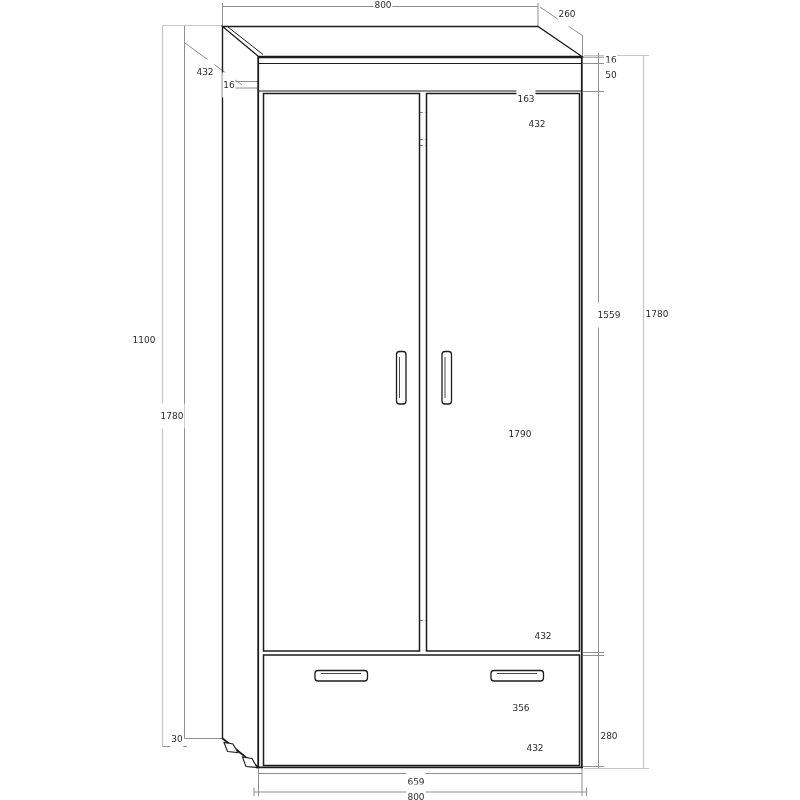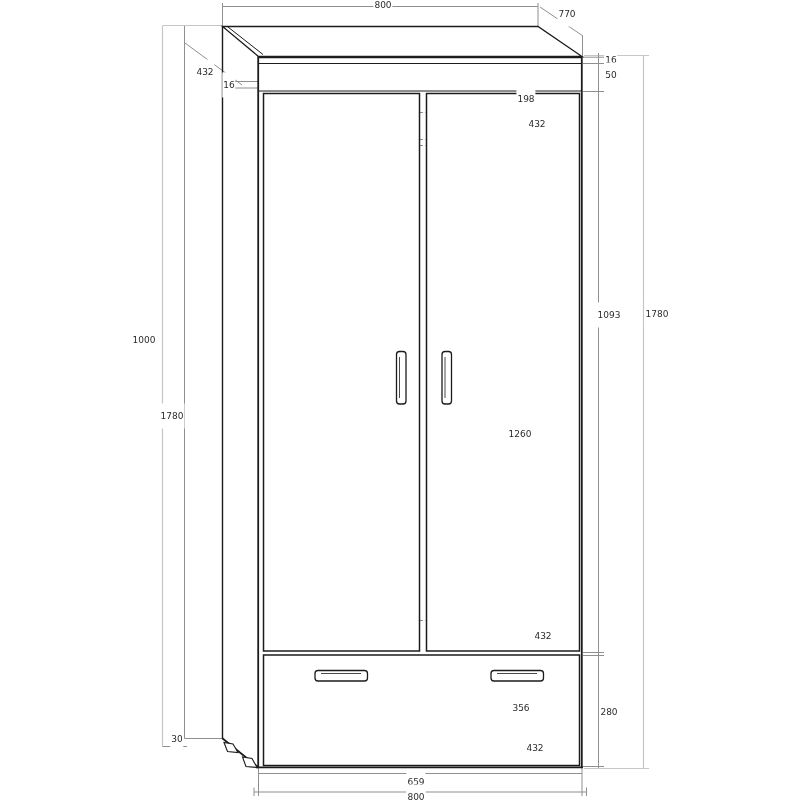--- a/index.html
+++ b/index.html
@@ -120,33 +120,33 @@
       <rect x="442" y="351.5" width="9.5" height="52.5" rx="3" stroke-width="1.3"></rect>
       <path d="M445,357 V398" stroke-width="0.8" fill="none"></path>
       <rect x="315" y="670.5" width="52.5" height="10.5" rx="3" stroke-width="1.3"></rect>
       <path d="M321,673.5 H361" stroke-width="0.8" fill="none"></path>
       <rect x="491" y="670.5" width="52.5" height="10.5" rx="3" stroke-width="1.3"></rect>
       <path d="M497,673.5 H537" stroke-width="0.8" fill="none"></path>
     </g>
   </svg>
 
   <div class="dim-label" style="left:383px;top:5px">800</div>
-  <div class="dim-label" style="left:567px;top:14px">770</div>
+  <div class="dim-label" style="left:567px;top:14px">260</div>
   <div class="dim-label" style="left:205px;top:72px">432</div>
   <div class="dim-label" style="left:229px;top:85px">16</div>
   <div class="dim-label" style="left:611px;top:60px">16</div>
   <div class="dim-label" style="left:611px;top:75px">50</div>
-  <div class="dim-label" style="left:526px;top:99px">198</div>
+  <div class="dim-label" style="left:526px;top:99px">163</div>
   <div class="dim-label" style="left:537px;top:124px">432</div>
-  <div class="dim-label" style="left:609px;top:315px">1093</div>
+  <div class="dim-label" style="left:609px;top:315px">1559</div>
   <div class="dim-label" style="left:657px;top:314px">1780</div>
-  <div class="dim-label" style="left:520px;top:434px">1260</div>
+  <div class="dim-label" style="left:520px;top:434px">1790</div>
   <div class="dim-label" style="left:543px;top:636px">432</div>
   <div class="dim-label" style="left:521px;top:708px">356</div>
-  <div class="dim-label" style="left:609px;top:712px">280</div>
+  <div class="dim-label" style="left:609px;top:736px">280</div>
   <div class="dim-label" style="left:535px;top:748px">432</div>
-  <div class="dim-label" style="left:144px;top:340px">1000</div>
+  <div class="dim-label" style="left:144px;top:340px">1100</div>
   <div class="dim-label" style="left:172px;top:416px">1780</div>
   <div class="dim-label" style="left:177px;top:739px">30</div>
   <div class="dim-label" style="left:416px;top:782px">659</div>
   <div class="dim-label" style="left:416px;top:797px">800</div>
 
 </div>
 
 </body></html>

